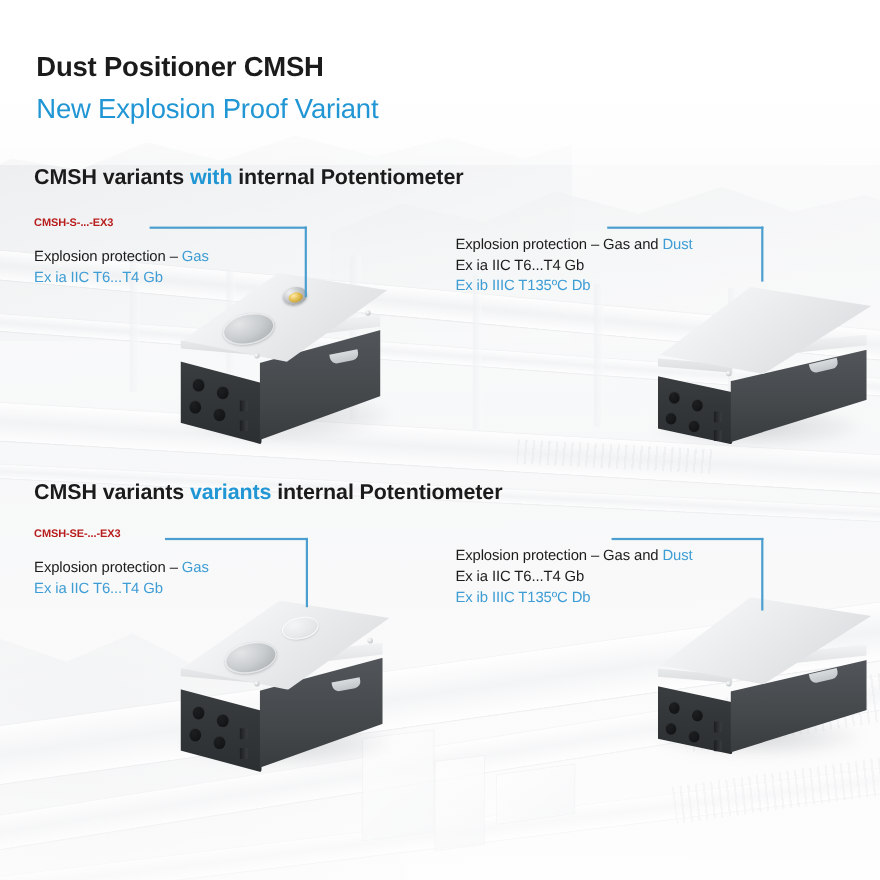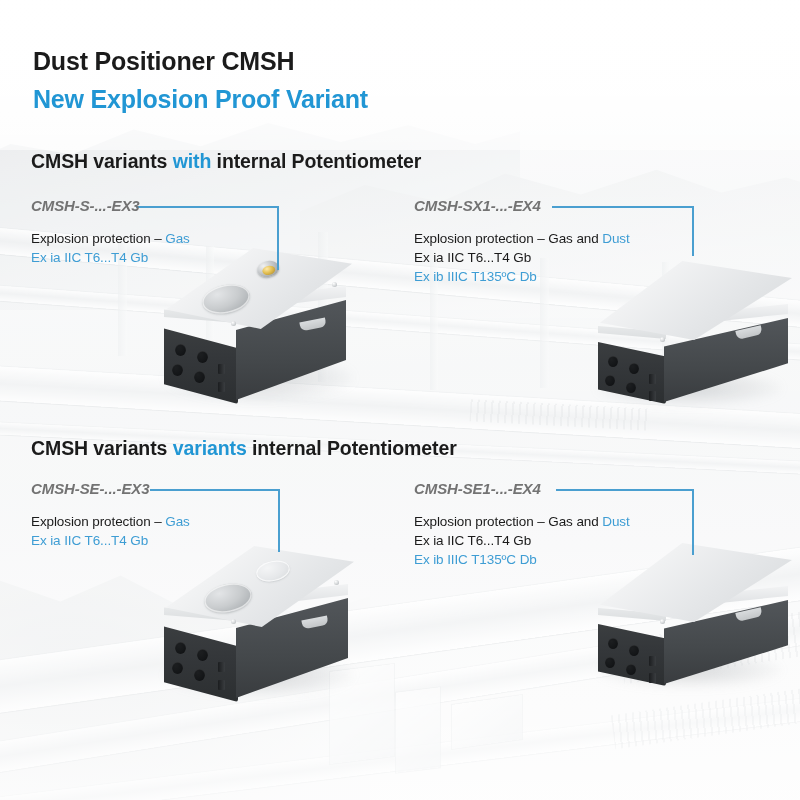--- a/index.html
+++ b/index.html
@@ -106,37 +106,37 @@
   
   .content { position: relative; z-index: 10; }
 
   .title-main {
     position: absolute; left: 33px; top: 47px;
     font-size: 25px; font-weight: bold; color: #1b1b1b;
     letter-spacing: -.2px; white-space: nowrap;
   }
   .title-sub {
     position: absolute; left: 33px; top: 85px;
-    font-size: 25px; font-weight: bold; color: #2196d4;
+    font-size: 25px; font-weight: normal; color: #2196d4;
     letter-spacing: -.2px; white-space: nowrap;
   }
 
   .section-head {
     position: absolute; left: 31px;
     font-size: 19.5px; font-weight: bold; color: #1b1b1b;
     letter-spacing: -.1px; white-space: nowrap;
   }
   .section-head .hl { color: #2196d4; }
   .section-head.sec-1 { top: 150px; }
   .section-head.sec-2 { top: 437px; }
 
   .variant { position: absolute; }
   .variant-code {
-    font-size: 15px; font-weight: bold; color: #737373;
-    white-space: nowrap; letter-spacing: -.1px; font-style: italic;
+    font-size: 10px; font-weight: bold; color: #b91c1c;
+    white-space: nowrap; letter-spacing: -.1px;
   }
   .variant-lines { margin-top: 15px; }
   .variant-line {
     font-size: 13.5px; color: #1b1b1b; line-height: 19px;
     white-space: nowrap; letter-spacing: -.1px;
   }
   .variant-line.blue { color: #3e9dd4; }
   .variant-line .blue { color: #3e9dd4; }
 
   .v-tl { left: 31px; top: 197px; }
@@ -391,42 +391,40 @@
       <div class="variant-code">CMSH-S-...-EX3</div>
       <div class="variant-lines">
         <div class="variant-line">
           <span>Explosion protection – </span><span class="blue">Gas</span>
         </div>
         <div class="variant-line blue">Ex ia IIC T6...T4 Gb</div>
       </div>
     </div>
 
     <div class="variant v-tr">
-      <div class="variant-code">CMSH-SX1-...-EX4</div>
       <div class="variant-lines">
         <div class="variant-line">
           <span>Explosion protection – Gas and </span><span class="blue">Dust</span>
         </div>
         <div class="variant-line">Ex ia IIC T6...T4 Gb</div>
         <div class="variant-line blue">Ex ib IIIC T135ºC Db</div>
       </div>
     </div>
 
     <div class="variant v-bl">
       <div class="variant-code">CMSH-SE-...-EX3</div>
       <div class="variant-lines">
         <div class="variant-line">
           <span>Explosion protection – </span><span class="blue">Gas</span>
         </div>
         <div class="variant-line blue">Ex ia IIC T6...T4 Gb</div>
       </div>
     </div>
 
     <div class="variant v-br">
-      <div class="variant-code">CMSH-SE1-...-EX4</div>
       <div class="variant-lines">
         <div class="variant-line">
           <span>Explosion protection – Gas and </span><span class="blue">Dust</span>
         </div>
         <div class="variant-line">Ex ia IIC T6...T4 Gb</div>
         <div class="variant-line blue">Ex ib IIIC T135ºC Db</div>
       </div>
     </div>
 
   </div>

